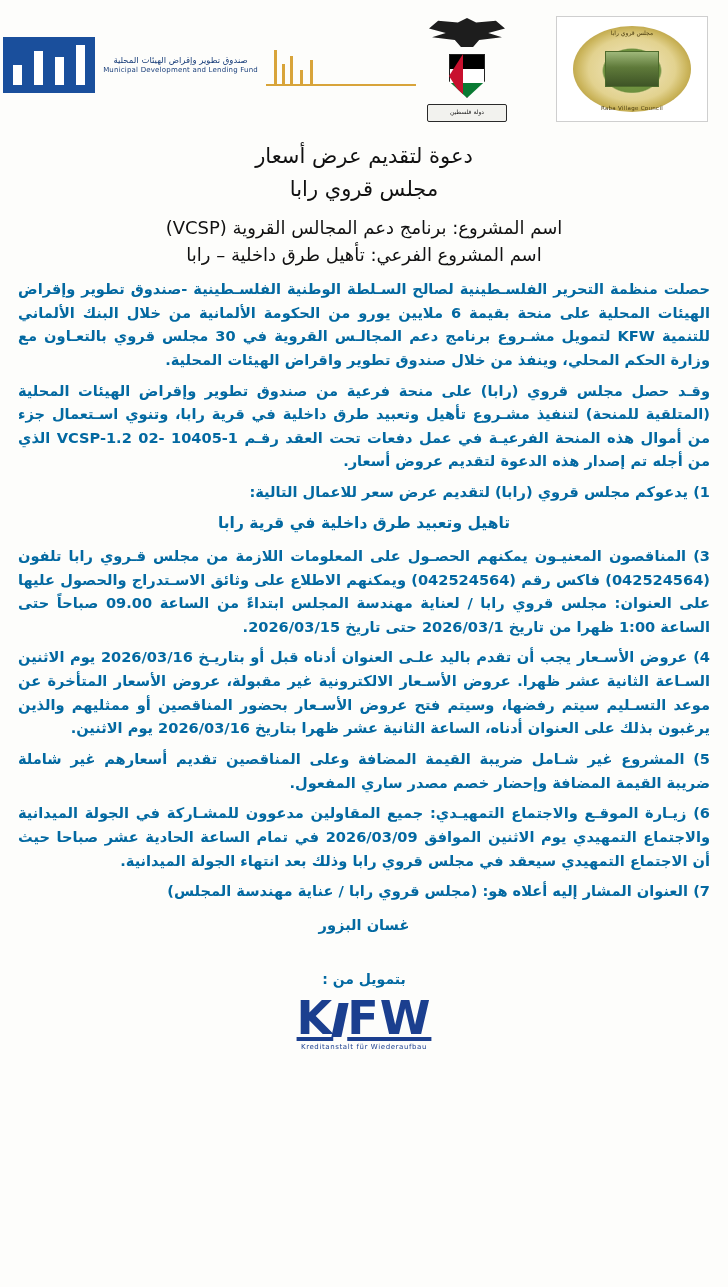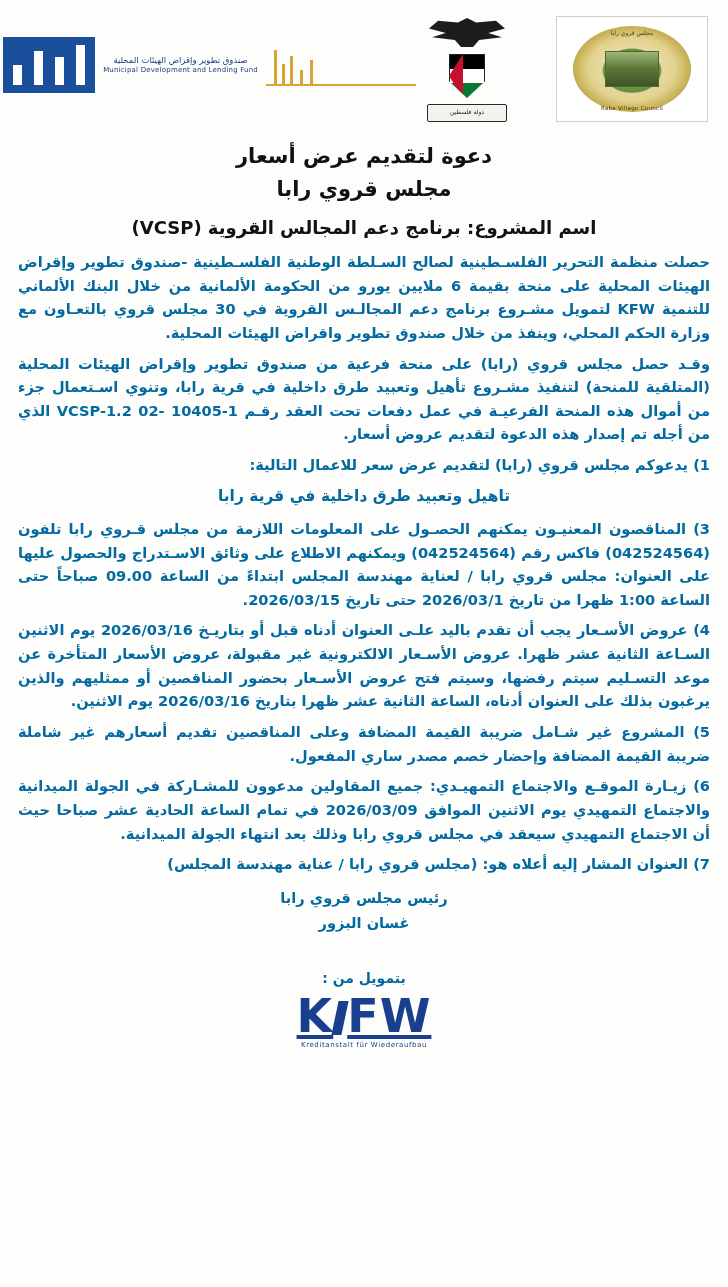--- a/index.html
+++ b/index.html
@@ -185,21 +185,21 @@
   .mdlf .skyline .base {
     left: 0; right: 0; bottom: 8px; height: 2px;
     background: #d8a43a;
   }
 
   
   .titles {
     text-align: center;
     margin-top: 22px;
     margin-bottom: 12px;
-    font-weight: bold;
+    font-weight: normal;
     color: #111;
   }
   .t1 {
     font-size: 21px;
     letter-spacing: .2px;
     margin-bottom: 9px;
   }
   .t2 {
     font-size: 21px;
     margin-bottom: 16px;
@@ -328,20 +328,21 @@
         <div class="stroke" style="left:44px;bottom:10px;width:3px;height:24px;"></div>
         <div class="stroke base"></div>
       </div>
     </div>
   </div>
 
   <div class="titles">
     <div class="t1">دعوة لتقديم عرض أسعار</div>
     <div class="t2">مجلس قروي رابا</div>
     <div class="t3">اسم المشروع: برنامج دعم المجالس القروية (VCSP)</div>
+    <div class="t4">اسم المشروع الفرعي: تأهيل طرق داخلية – رابا</div>
   </div>
 
   <div class="body">
 
     <p>حصلت منظمة التحرير الفلسـطينية لصالح السـلطة الوطنية الفلسـطينية -صندوق تطوير وإقراض الهيئات المحلية على منحة بقيمة 6 ملايين يورو من الحكومة الألمانية من خلال البنك الألماني للتنمية KFW لتمويل مشـروع برنامج دعم المجالـس القروية في 30 مجلس قروي بالتعـاون مع وزارة الحكم المحلي، وينفذ من خلال صندوق تطوير واقراض الهيئات المحلية.</p>
     <p>وقـد حصل مجلس قروي (رابا) على منحة فرعية من صندوق تطوير وإقراض الهيئات المحلية (المتلقية للمنحة) لتنفيذ مشـروع تأهيل وتعبيد طرق داخلية في قرية رابا، وتنوي اسـتعمال جزء من أموال هذه المنحة الفرعيـة في عمل دفعات تحت العقد رقـم 1-10405 -02 VCSP-1.2 الذي من أجله تم إصدار هذه الدعوة لتقديم عروض أسعار.</p>
 
     <div class="item">
       <span class="num">1)</span>
       <span>يدعوكم مجلس قروي (رابا) لتقديم عرض سعر للاعمال التالية:</span>
@@ -368,21 +369,20 @@
       <span class="num">6)</span>
       <span>زيـارة الموقـع والاجتماع التمهيـدي: جميع المقاولين مدعوون للمشـاركة في الجولة الميدانية والاجتماع التمهيدي يوم الاثنين الموافق 2026/03/09 في تمام الساعة الحادية عشر صباحا حيث أن الاجتماع التمهيدي سيعقد في مجلس قروي رابا وذلك بعد انتهاء الجولة الميدانية.</span>
     </div>
 
     <div class="item">
       <span class="num">7)</span>
       <span>العنوان المشار إليه أعلاه هو: (مجلس قروي رابا / عناية مهندسة المجلس)</span>
     </div>
 
     <div class="sign">
-      <div>رئيس مجلس قروي رابا</div>
       <div>غسان البزور</div>
     </div>
 
     <div class="funder-label">بتمويل من :</div>
   </div>
 
   <div class="kfw">
     <div class="word">K<span class="bar"></span>FW</div>
     <div class="sub">Kreditanstalt für Wiederaufbau</div>
   </div>

